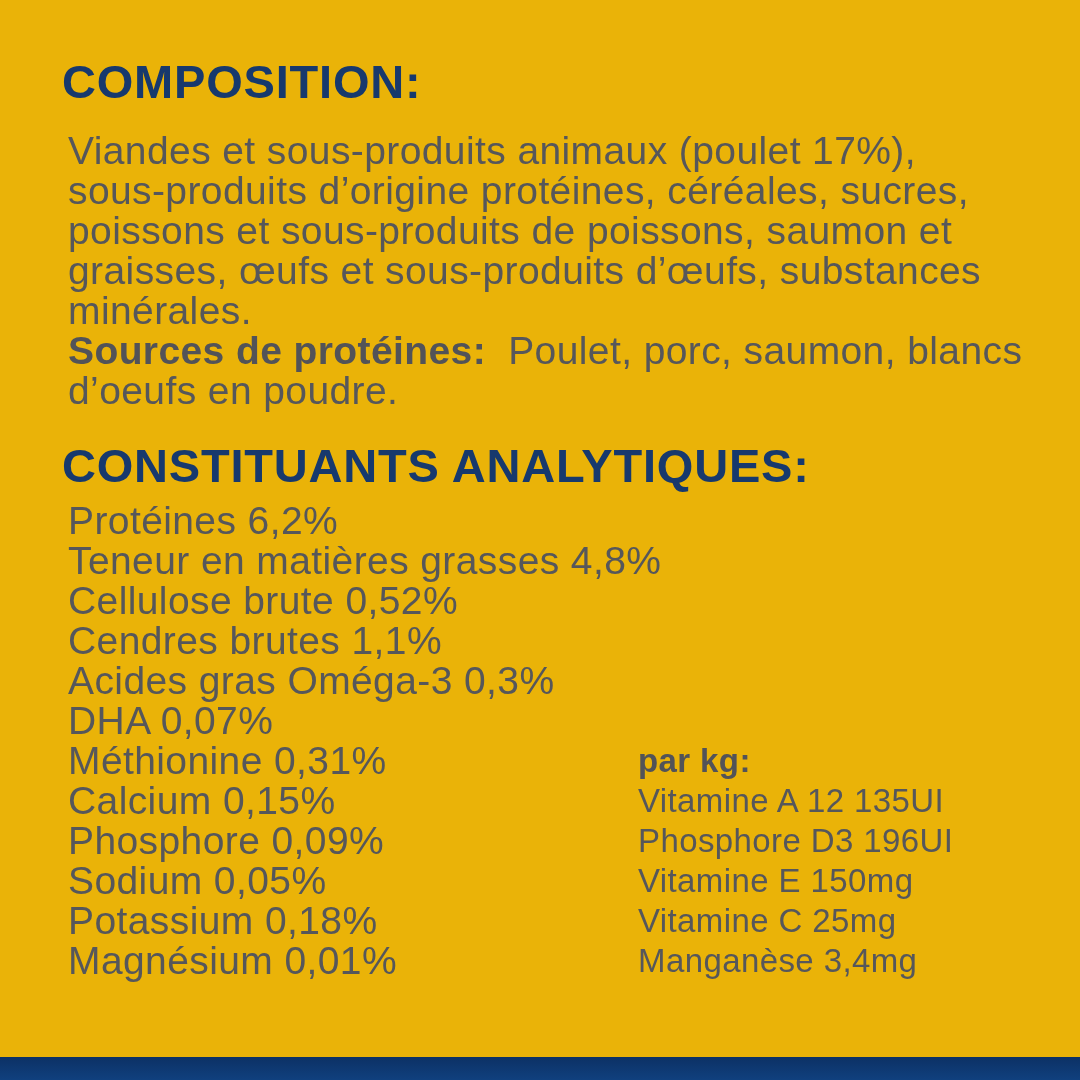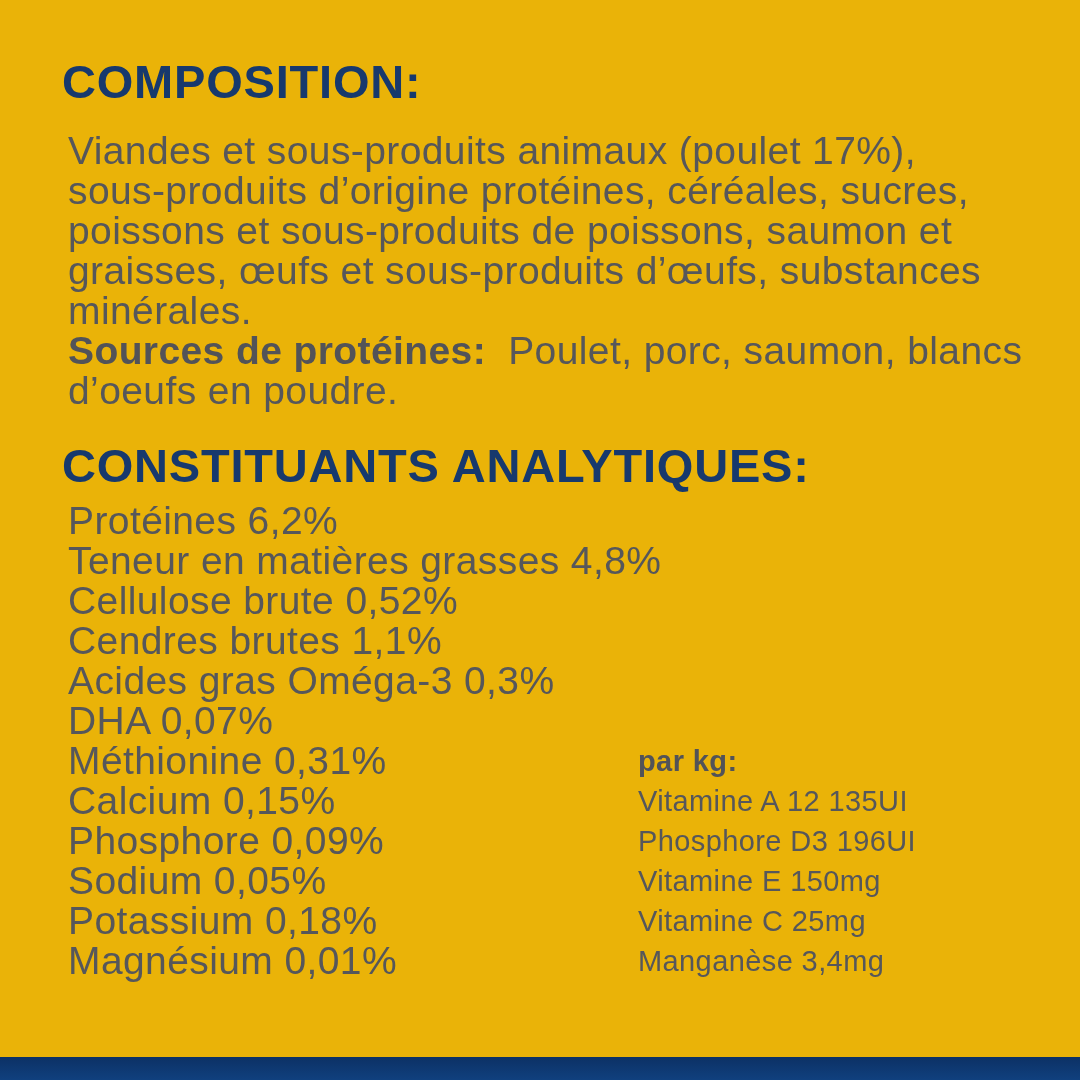--- a/index.html
+++ b/index.html
@@ -40,21 +40,21 @@
   #composition-body { top: 131px; }
   .line { white-space: nowrap; }
   .bold-gray { font-weight: 700; color: #525358; }
   .sources-rest { margin-left: 0.28em; }
 
   #analytical-list { top: 501px; }
   #perkg-column {
     position: absolute;
     left: 638px;
     top: 741px;
-    font-size: 29px;
+    font-size: 33px;
     letter-spacing: 0.4px;
     line-height: 40px;
   }
 
   .footer-bar {
     position: absolute;
     left: 0;
     bottom: 0;
     width: 1080px;
     height: 23px;

